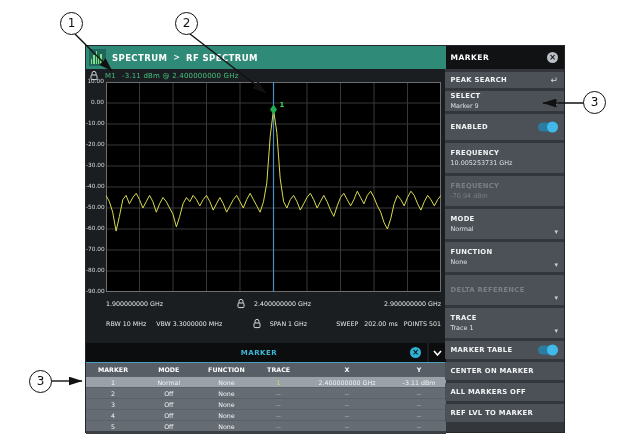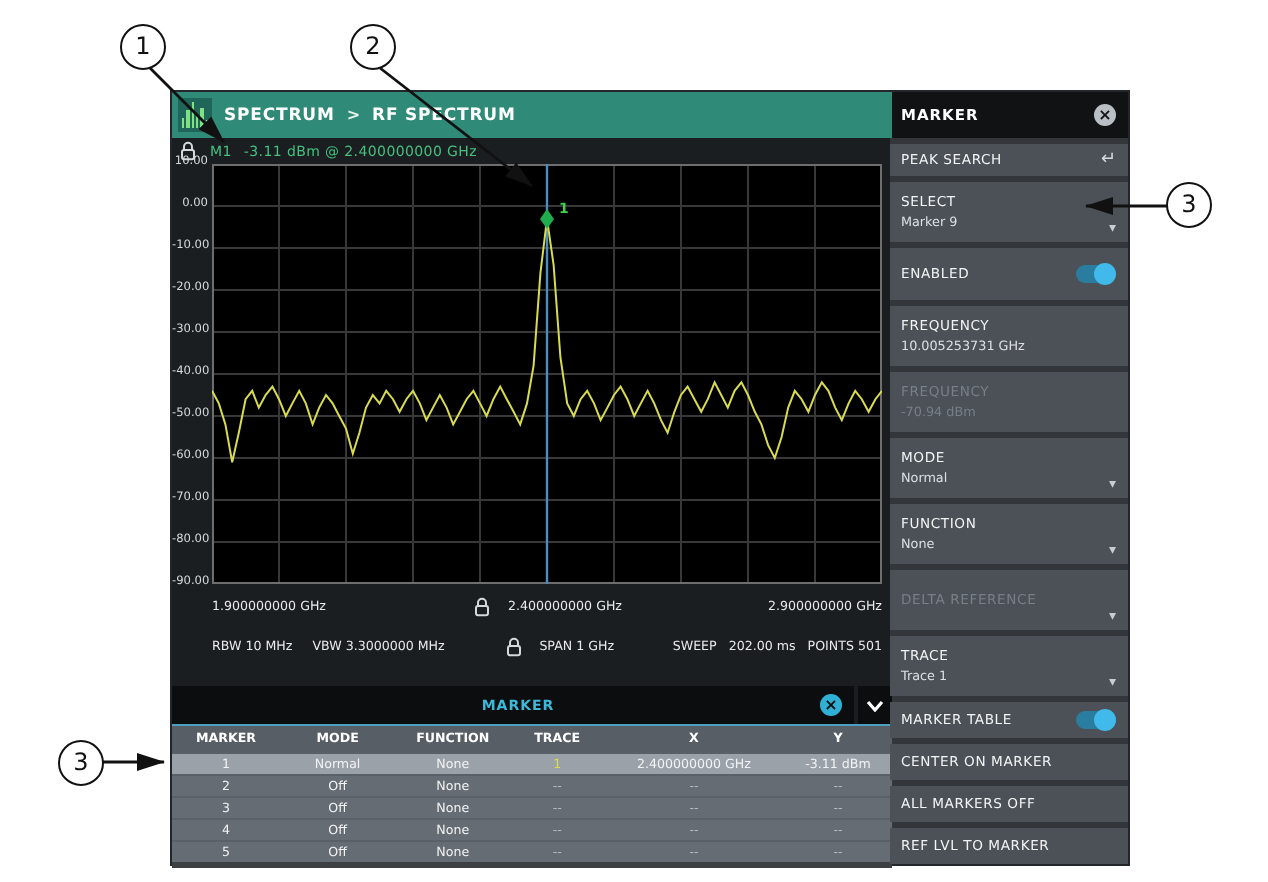--- a/index.html
+++ b/index.html
@@ -68,21 +68,21 @@
 
   
   .panel { width:120px; height:100%; background:#33373b; display:flex; flex-direction:column; gap:3px; }
   .panel-header { height:23px; background:#101214; flex:none; display:flex; align-items:center;
     padding:0 6px; }
   .panel-header .ttl { flex:1; color:#fff; font-size:7.5px; font-weight:bold; letter-spacing:.5px; }
   .panel-close { width:11px; height:11px; border-radius:50%; background:#b9bfc4; color:#101214;
     font-size:8px; line-height:11px; text-align:center; font-weight:bold; }
   .pitem { background:#4b5157; flex:none; display:flex; align-items:center; padding:0 6px;
     position:relative; }
-  .pitem .lbl { color:#f2f4f5; font-size:6.8px; font-weight:normal; letter-spacing:.3px; }
+  .pitem .lbl { color:#f2f4f5; font-size:6.8px; font-weight:bold; letter-spacing:.3px; }
   .pitem .val { color:#dde0e3; font-size:6.4px; font-weight:normal; margin-top:2px; }
   .pitem.two { flex-direction:column; align-items:flex-start; justify-content:center; }
   .pitem .right { position:absolute; right:6px; top:50%; transform:translateY(-50%); }
   .pitem .caret { color:#c9cdd1; font-size:7px; position:absolute; right:6px; bottom:3px; }
   .pitem.disabled .lbl, .pitem.disabled .val { color:#787f86; }
   .ret { color:#d7dbde; font-size:9px; }
   .toggle { width:20px; height:9px; border-radius:5px; background:#2b7da0; position:relative; }
   .toggle::after { content:""; position:absolute; right:0; top:-1px; width:11px; height:11px;
     border-radius:50%; background:#41b9ea; }
 
@@ -278,21 +278,21 @@
       <div class="panel-header">
         <span class="ttl">MARKER</span>
         <span class="panel-close">×</span>
       </div>
 
       <div class="pitem" style="height:16px;">
         <span class="lbl">PEAK SEARCH</span>
         <span class="right ret">↵</span>
       </div>
 
-      <div class="pitem two" style="height:30px;">
+      <div class="pitem two" style="height:20px;">
         <span class="lbl">SELECT</span>
         <span class="val">Marker 9</span>
         <span class="caret">▾</span>
       </div>
 
       <div class="pitem" style="height:26px;">
         <span class="lbl">ENABLED</span>
         <span class="right toggle"></span>
       </div>
 

